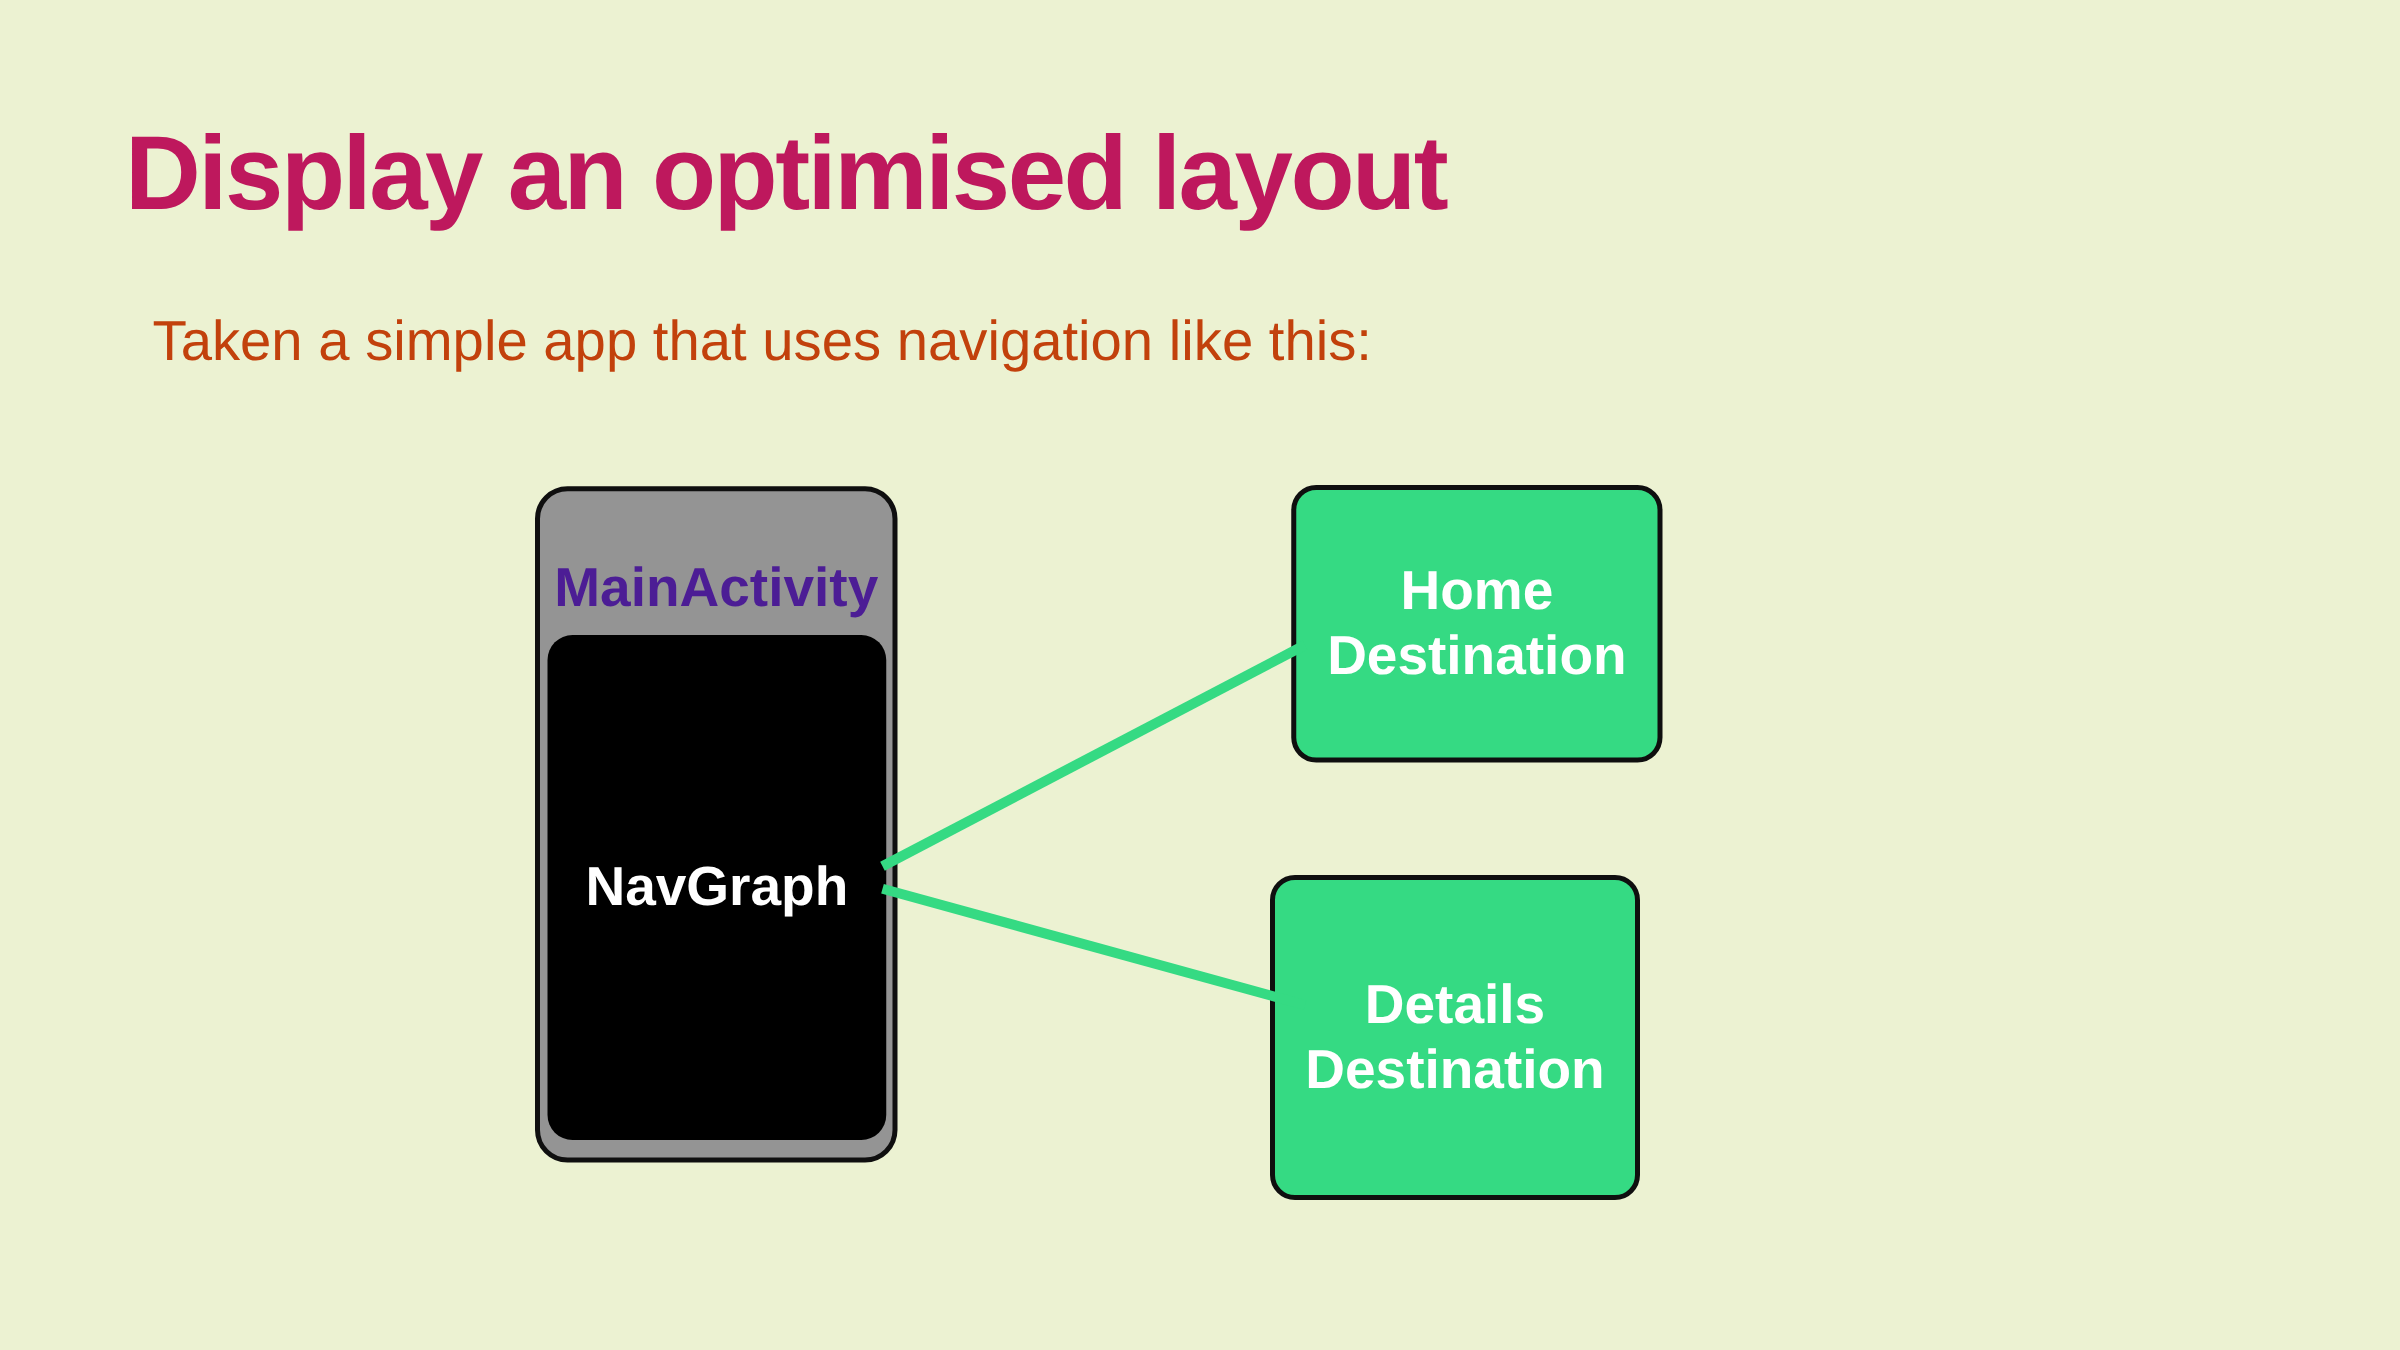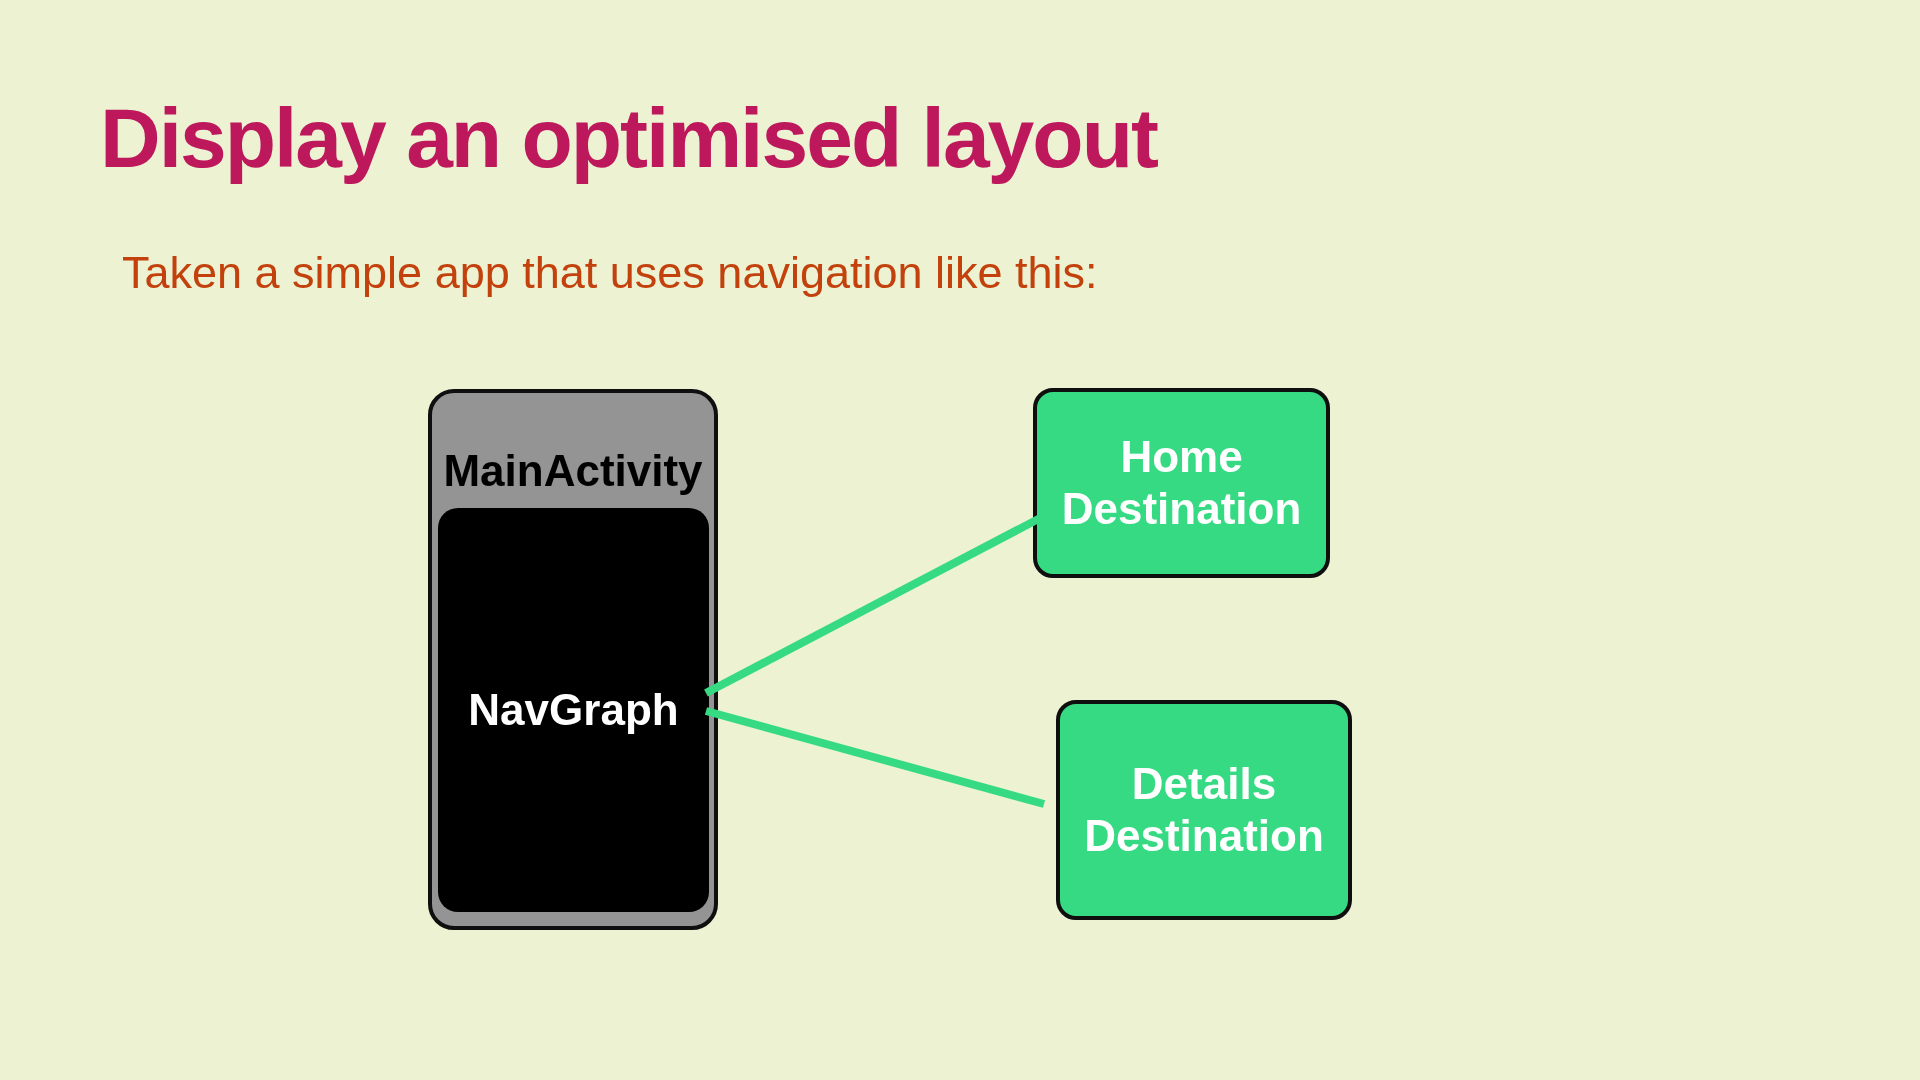--- a/index.html
+++ b/index.html
@@ -51,21 +51,21 @@
     border: 4px solid #0F0F0F;
     border-radius: 26px;
   }
   .main-activity-label {
     display: block;
     margin-top: 52px;
     text-align: center;
     font-size: 44px;
     line-height: 52px;
     font-weight: 700;
-    color: #000000;
+    color: #4c1d95;
   }
   .nav-graph {
     position: absolute;
     left: 6px;
     top: 115px;
     width: 271px;
     height: 404px;
     background: #000000;
     border-radius: 20px;
     display: flex;
@@ -83,27 +83,27 @@
     background: #35DA83;
     border: 4px solid #0F0F0F;
     border-radius: 20px;
     display: flex;
     align-items: center;
     justify-content: center;
   }
   .destination-home {
     left: 1033px;
     top: 388px;
-    height: 190px;
+    height: 222px;
   }
   .destination-details {
-    left: 1056px;
+    left: 1016px;
     top: 700px;
     width: 296px;
-    height: 220px;
+    height: 260px;
   }
   .destination-label {
     width: 258px;
     text-align: center;
     font-size: 44px;
     line-height: 52px;
     font-weight: 700;
     color: #FFFFFF;
   }
   .connector-layer {

